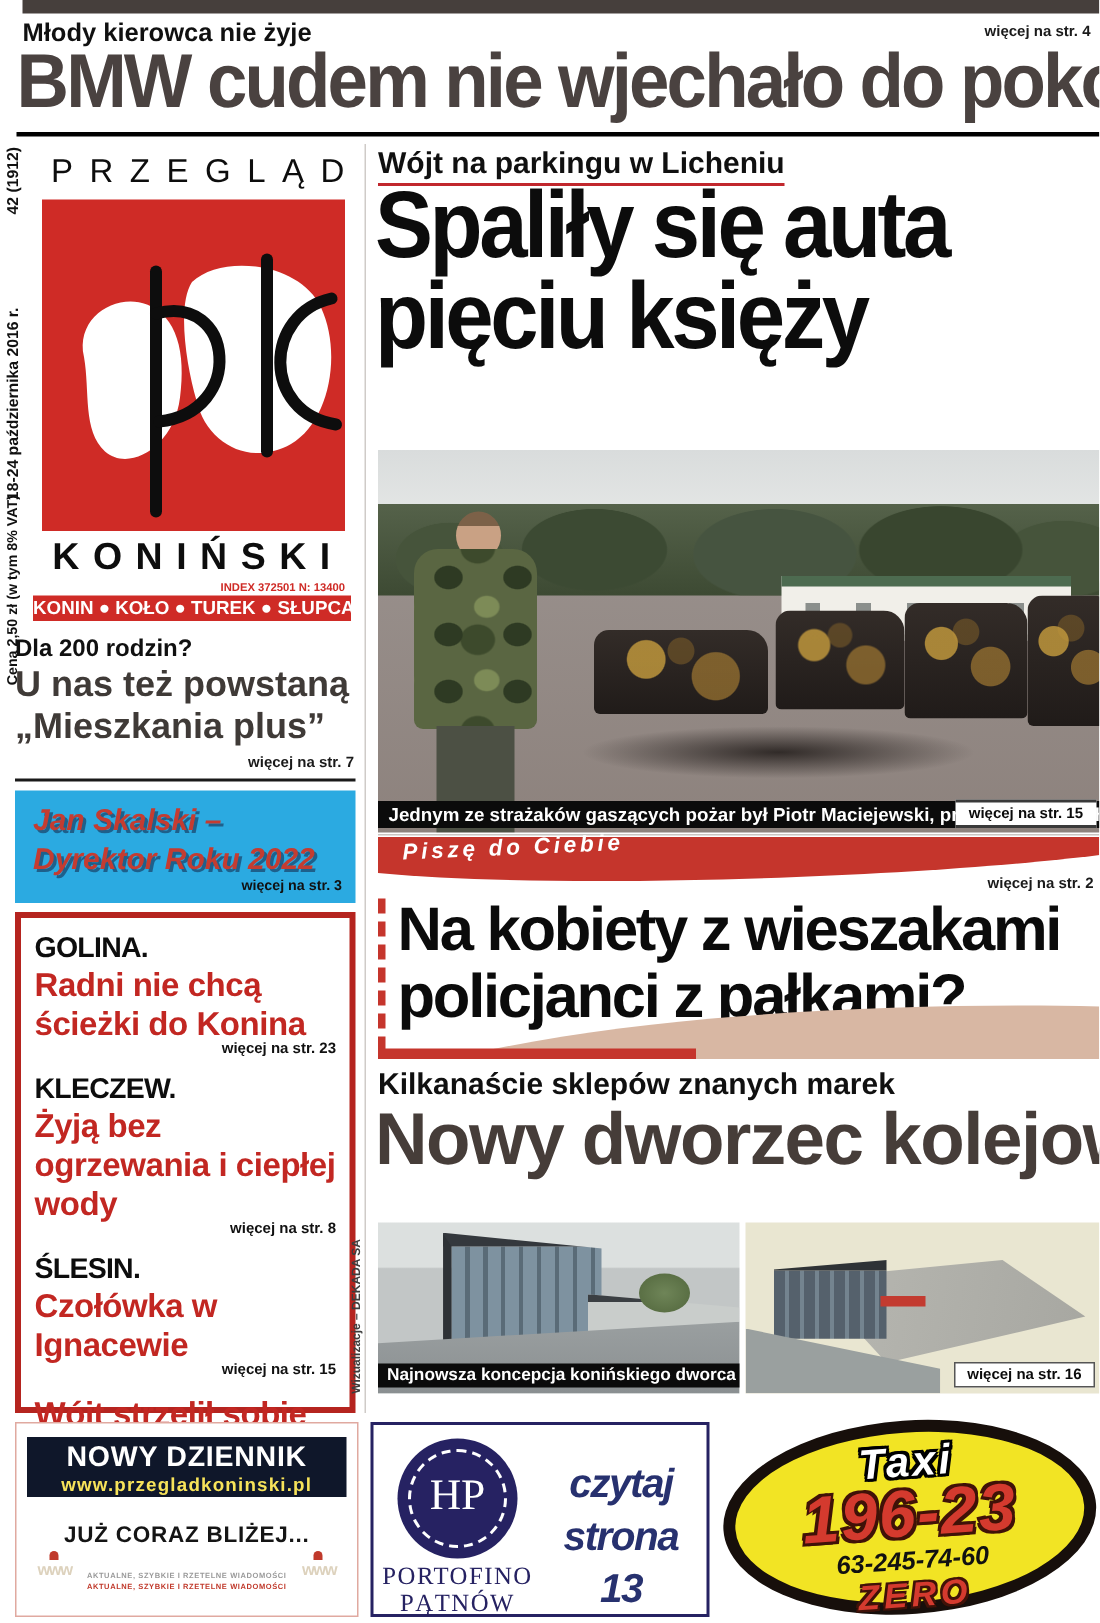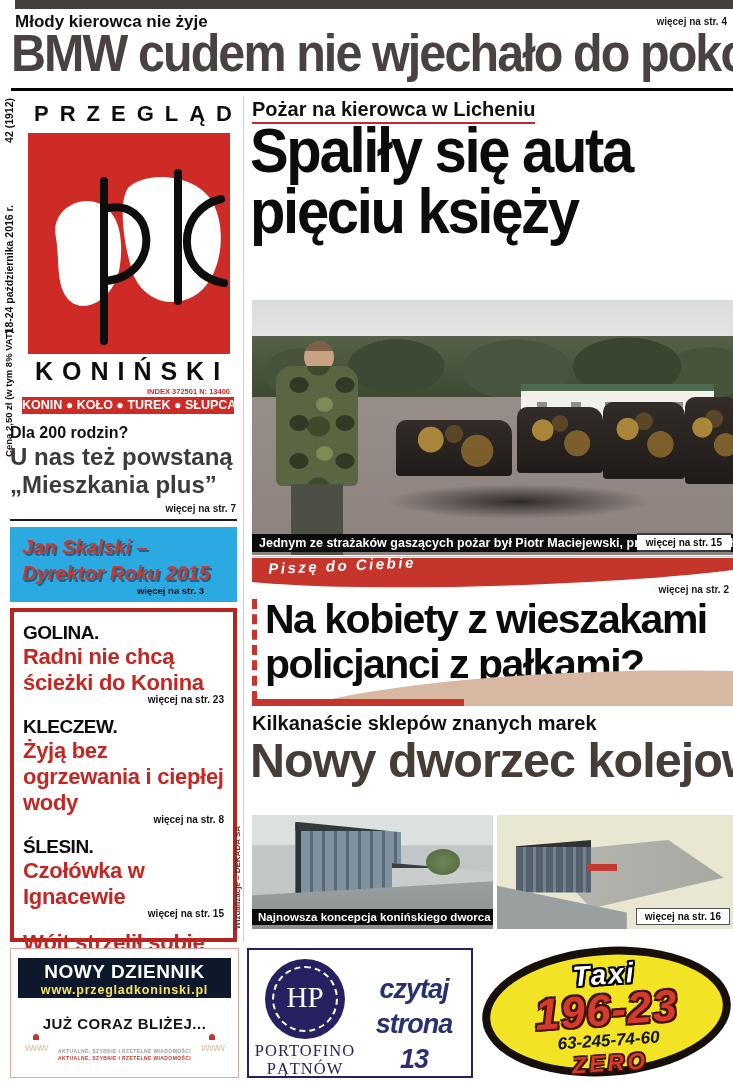--- a/index.html
+++ b/index.html
@@ -20,21 +20,21 @@
          color:#4a4240; letter-spacing:-2px; white-space:nowrap;
          transform:scaleX(0.95); transform-origin:left top; }
   .rule1 { left:11px; top:88px; width:722px; height:3px; background:#000; }
 
   
   .vstrip span { position:absolute; writing-mode:vertical-rl; transform:rotate(180deg);
                  font-size:10.5px; font-weight:700; color:#111; white-space:nowrap; }
   .v-issue { left:3px; top:98px; }
   .v-date  { left:3px; top:205px; }
   .v-price { left:3px; top:330px; font-size:9.5px !important; }
-  .przeglad { left:26px; top:101px; width:208px; font-size:22px; font-weight:700;
+  .przeglad { left:26px; top:101px; width:208px; font-size:22px; font-weight:400;
               color:#0d0d0d; letter-spacing:11px; white-space:nowrap; text-align:center;
               text-indent:8px; }
   .redbox { left:28px; top:133px; width:202px; height:221px; background:#cf2b26; }
   .koninski { left:24px; top:357px; width:210px; font-size:25px; font-weight:700;
               color:#0d0d0d; letter-spacing:9px; white-space:nowrap; text-align:center;
               text-indent:6px; }
   .indexline { left:28px; top:387px; width:202px; text-align:right; font-size:7.5px;
                font-weight:700; color:#cf2b26; }
   .citiesbar { left:22px; top:397px; width:212px; height:17px; background:#cf2b26;
                color:#fff; font-size:12.5px; font-weight:700; text-align:center;
@@ -43,21 +43,21 @@
   
   .housing-kicker { left:10px; top:424px; font-size:16px; }
   .housing-head { left:10px; top:443px; width:228px; font-size:24px; font-weight:800;
                   color:#3f3a37; line-height:1.16; }
   .housing-more { left:10px; top:503px; width:226px; text-align:right; }
   .hr2 { left:10px; top:519px; width:227px; height:2px; background:#1a1a1a; }
   .bluebox { left:10px; top:527px; width:227px; height:75px; background:#2baae1; }
   .skalski { left:22px; top:534px; width:210px; font-size:20px; font-weight:800;
              font-style:italic; color:#c43c31; line-height:1.3;
              text-shadow:2px 2px 0 rgba(20,35,70,.55); }
-  .skalski-more { left:10px; top:585px; width:194px; text-align:right; font-size:9.5px;
+  .skalski-more { left:10px; top:585px; width:218px; text-align:right; font-size:9.5px;
                   font-weight:700; color:#111; }
   .redbord { left:10px; top:608px; width:227px; height:334px;
              border:4px solid #b5241f; background:#fff; padding:10px 9px 4px 9px; }
   .brief { margin-bottom:11px; }
   .brief-place { font-size:19px; font-weight:800; color:#0d0d0d; letter-spacing:-0.5px; }
   .brief-title { font-size:22px; font-weight:700; color:#c22722; line-height:1.18;
                  letter-spacing:-0.3px; }
   .brief-more { text-align:right; font-size:10px; font-weight:700; color:#111;
                 margin-top:-2px; }
 
@@ -251,21 +251,21 @@
   <div class="abs citiesbar">KONIN ● KOŁO ● TUREK ● SŁUPCA</div>
 
   <div class="abs housing-kicker kicker">Dla 200 rodzin?</div>
   <div class="abs housing-head">U nas też powstaną „Mieszkania plus”</div>
   <div class="abs housing-more more">więcej na str. 7</div>
   <div class="abs hr2"></div>
 
   <div class="abs bluebox"></div>
   <div class="abs skalski">
     <div>Jan Skalski –</div>
-    <div>Dyrektor Roku 2015</div>
+    <div>Dyrektor Roku 2022</div>
   </div>
   <div class="abs skalski-more">więcej na str. 3</div>
 
   <div class="abs redbord">
     <div class="brief">
       <div class="brief-place">GOLINA.</div>
       <div class="brief-title">Radni nie chcą ścieżki do Konina</div>
       <div class="brief-more">więcej na str. 23</div>
     </div>
     <div class="brief">
@@ -278,21 +278,21 @@
       <div class="brief-title">Czołówka w Ignacewie</div>
       <div class="brief-more">więcej na str. 15</div>
     </div>
     <div class="brief">
       <div class="brief-title">Wójt strzelił sobie w kolano</div>
       <div class="brief-more">więcej na str. 12</div>
     </div>
   </div>
 
   <div class="abs coldiv"></div>
-  <div class="abs fire-kicker kicker">Pożar na kierowca w Licheniu</div>
+  <div class="abs fire-kicker kicker">Wójt na parkingu w Licheniu</div>
   <div class="abs fire-head">
     <div>Spaliły się auta</div>
     <div>pięciu księży</div>
   </div>
 
   <div class="abs photo">
     <div class="trees"></div>
     <div class="bldg"></div>
     <div class="car" style="left:30%;top:47%;width:24%;height:22%;"></div>
     <div class="car" style="left:55%;top:42%;width:18%;height:26%;"></div>

